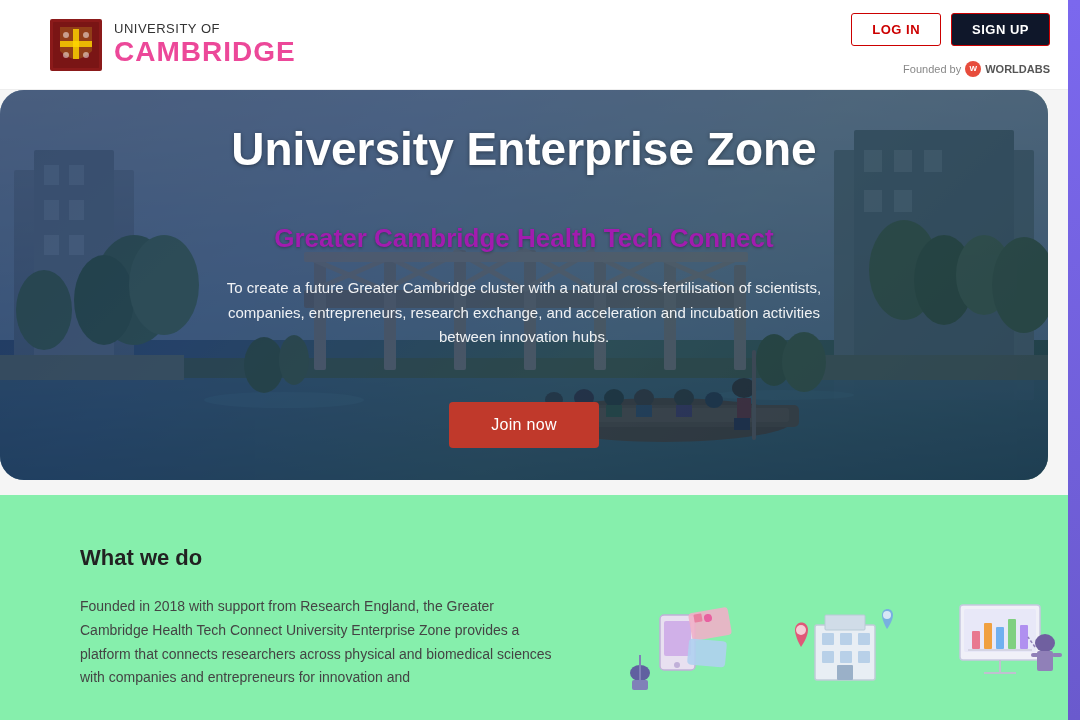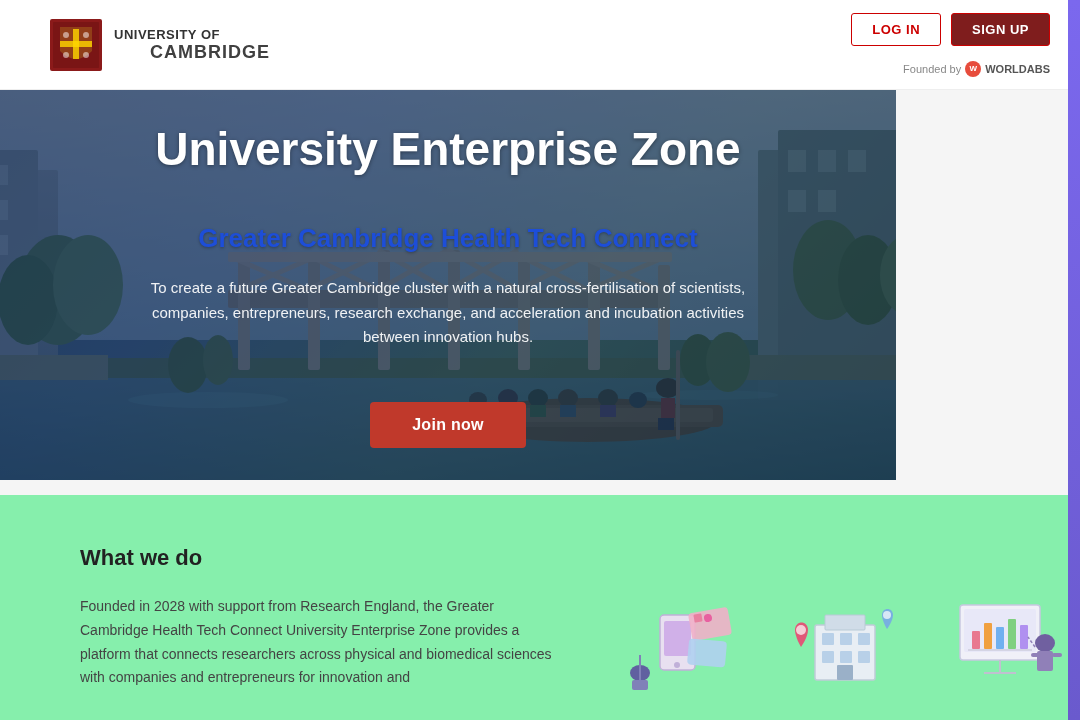--- a/index.html
+++ b/index.html
@@ -36,31 +36,30 @@
       height: 52px;
     }
 
     #logo-text {
       display: flex;
       flex-direction: column;
     }
 
     #logo-university-of {
       font-size: 13px;
-      font-weight: 700;
+      font-weight: 400;
       color: #333;
       letter-spacing: 0.5px;
     }
 
     #logo-cambridge {
-      font-size: 18px;
+      font-size: 28px;
       font-weight: 700;
-      color: #404040;
+      color: #ec4899;
       letter-spacing: 1px;
-      margin-left: 36px;
     }
 
     #header-right {
       display: flex;
       flex-direction: column;
       align-items: flex-end;
       gap: 15px;
     }
 
     #header-buttons {
@@ -76,21 +75,21 @@
       font-size: 13px;
       font-weight: 600;
       cursor: pointer;
       border-radius: 3px;
       letter-spacing: 0.5px;
     }
 
     #signup-button {
       padding: 8px 20px;
       border: 1px solid #c00;
-      background: #7f1d1d;
+      background: #0f172a;
       color: #fff;
       font-size: 13px;
       font-weight: 600;
       cursor: pointer;
       border-radius: 3px;
       letter-spacing: 0.5px;
     }
 
     #powered-by {
       font-size: 11px;
@@ -119,23 +118,24 @@
       align-items: center;
       justify-content: center;
       color: #fff;
       font-size: 8px;
       font-weight: 900;
     }
 
     
     #hero {
       position: relative;
-      width: 896px;
+      width: 1048px;
       height: 390px;
       overflow: hidden;
+      border-radius: 24px;
     }
 
     #hero-bg {
       position: absolute;
       top: 0; left: 0; right: 0; bottom: 0;
       background: linear-gradient(135deg, #2c4a6e 0%, #3a6186 30%, #4a7a5e 60%, #2d5a3d 100%);
       z-index: 0;
     }
 
     
@@ -171,41 +171,41 @@
       font-size: 46px;
       font-weight: 700;
       color: #ffffff;
       margin-bottom: 10px;
       text-shadow: 0 1px 4px rgba(0,0,0,0.4);
     }
 
     #hero-subtitle {
       font-size: 26px;
       font-weight: 700;
-      color: #1d4ed8;
+      color: #a21caf;
       margin-bottom: 22px;
       text-shadow: 0 1px 3px rgba(0,0,0,0.3);
       margin-top: 37px;
     }
 
     #hero-description {
       font-size: 15px;
       color: rgba(255,255,255,0.92);
       line-height: 1.65;
       max-width: 640px;
       margin-bottom: 52px;
     }
 
     #join-now-button {
       background: #c0392b;
       color: #fff;
       border: none;
       padding: 14px 42px;
       font-size: 16px;
-      font-weight: 700;
+      font-weight: 400;
       border-radius: 4px;
       cursor: pointer;
       letter-spacing: 0.3px;
     }
 
     
     #what-we-do {
       background: #86efac;
       padding: 50px 80px 40px;
       min-height: 220px;
@@ -429,21 +429,21 @@
     <h2 id="hero-subtitle">Greater Cambridge Health Tech Connect</h2>
     <p id="hero-description">To create a future Greater Cambridge cluster with a natural cross-fertilisation of scientists, companies, entrepreneurs, research exchange, and acceleration and incubation activities between innovation hubs.</p>
     <button id="join-now-button">Join now</button>
   </div>
 </section>
 
 <section id="what-we-do">
   <h2 id="what-we-do-title">What we do</h2>
 
   <div id="what-we-do-content">
-    <div id="what-we-do-text">Founded in 2028 with support from Research England, the Greater Cambridge Health Tech Connect University Enterprise Zone provides a platform that connects researchers across physical and biomedical sciences with companies and entrepreneurs for innovation and</div>
+    <div id="what-we-do-text">Founded in 2018 with support from Research England, the Greater Cambridge Health Tech Connect University Enterprise Zone provides a platform that connects researchers across physical and biomedical sciences with companies and entrepreneurs for innovation and</div>
 
     <div id="what-we-do-illustrations">
 
       <div class="illustration-box">
         <svg width="130" height="100" viewBox="0 0 130 100" xmlns="http://www.w3.org/2000/svg">
 
           <rect x="40" y="20" width="35" height="55" rx="4" fill="#e8e0f0" stroke="#c0b0d8" stroke-width="1.5"></rect>
           <rect x="44" y="26" width="27" height="35" rx="2" fill="#d0b0e8"></rect>
           <circle cx="57" cy="70" r="3" fill="#c0b0d8"></circle>
 

